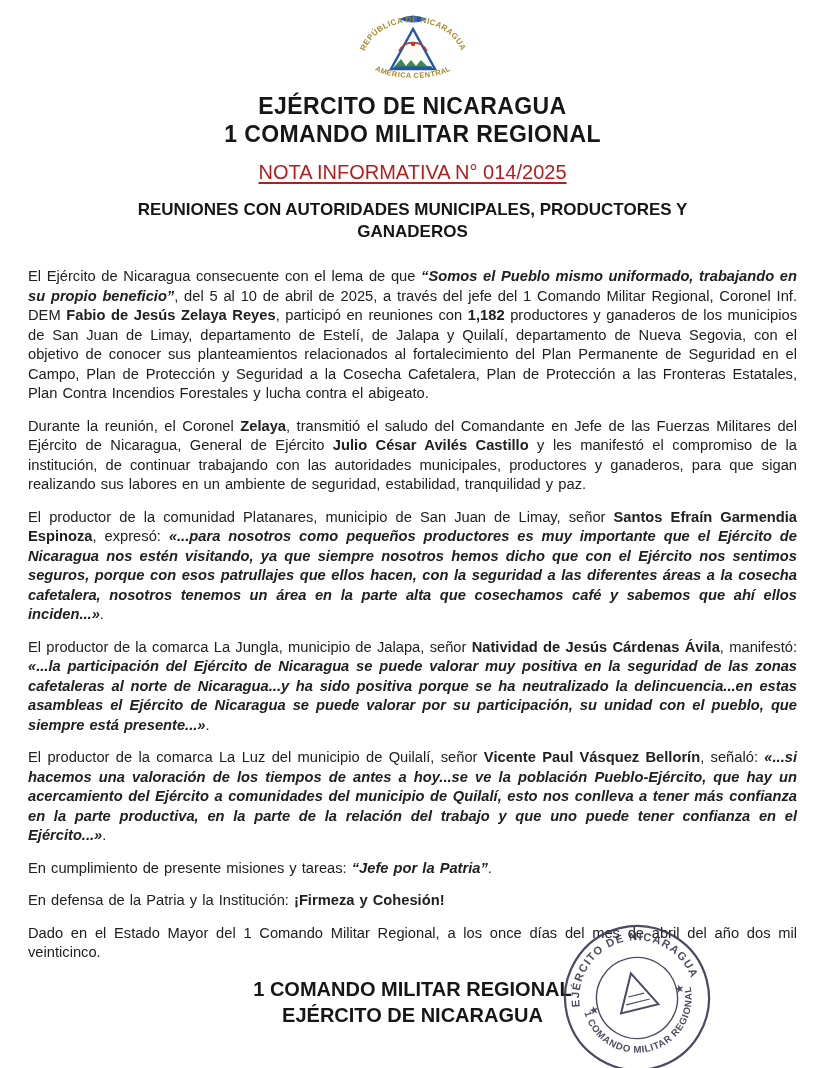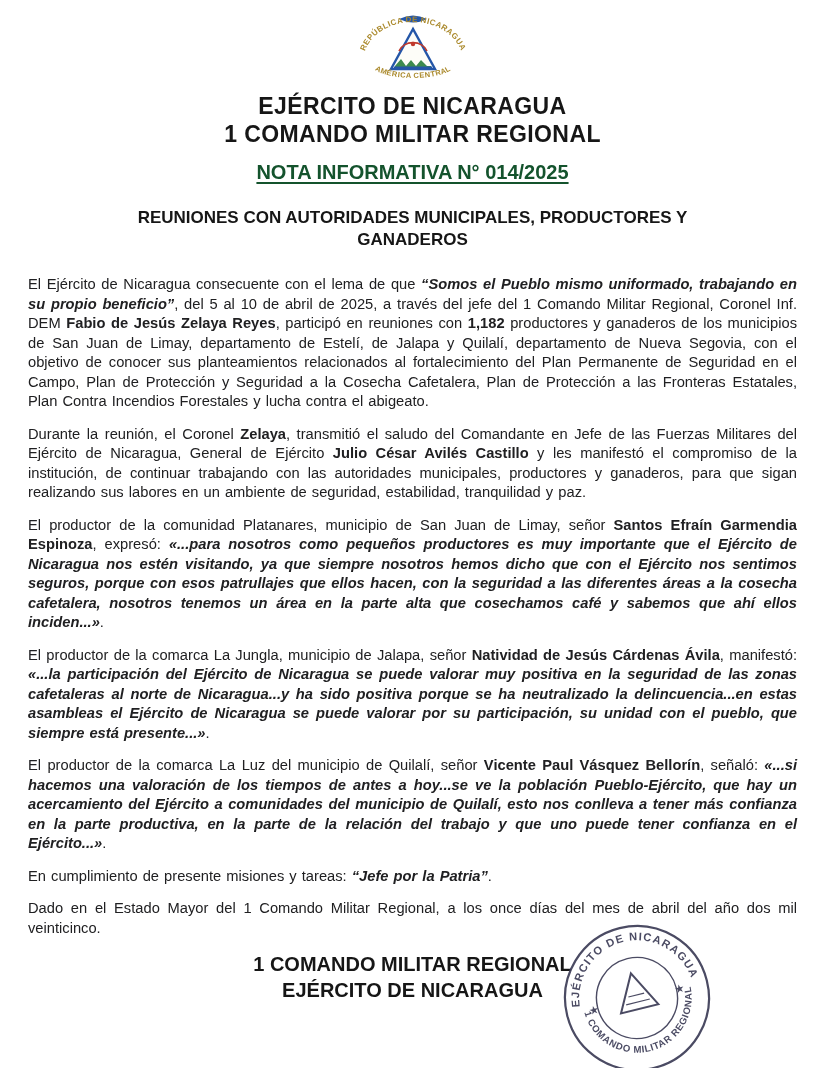--- a/index.html
+++ b/index.html
@@ -27,33 +27,33 @@
     text-align:center;
     font-size:23px;
     font-weight:bold;
     line-height:28px;
     letter-spacing:0.4px;
     color:#161616;
   }
   .doc-number {
     text-align:center;
     font-size:20px;
-    font-weight:bold;
+    font-weight:normal;
     text-decoration:underline;
     text-underline-offset:3px;
     margin-top:13px;
-    color:#14532d;
+    color:#b91c1c;
   }
   .subject {
     text-align:center;
     font-size:17px;
     font-weight:bold;
     line-height:22px;
     max-width:650px;
-    margin:23px auto 0 auto;
+    margin:15px auto 0 auto;
     color:#161616;
   }
   .doc-body { margin-top:24px; }
   .doc-body p {
     font-size:14.7px;
     line-height:19.5px;
     text-align:justify;
     margin-bottom:13px;
     word-spacing:1px;
     color:#202022;
@@ -110,20 +110,21 @@
   <div class="doc-number">NOTA INFORMATIVA N° 014/2025</div>
   <div class="subject">REUNIONES CON AUTORIDADES MUNICIPALES, PRODUCTORES Y GANADEROS</div>
 
   <div class="doc-body">
     <p><span>El Ejército de Nicaragua consecuente con el lema de que </span><span class="b i">“Somos el Pueblo mismo uniformado, trabajando en su propio beneficio”</span><span>, del 5 al 10 de abril de 2025, a través del jefe del 1 Comando Militar Regional, Coronel Inf. DEM </span><span class="b">Fabio de Jesús Zelaya Reyes</span><span>, participó en reuniones con </span><span class="b">1,182</span><span> productores y ganaderos de los municipios de San Juan de Limay, departamento de Estelí, de Jalapa y Quilalí, departamento de Nueva Segovia, con el objetivo de conocer sus planteamientos relacionados al fortalecimiento del Plan Permanente de Seguridad en el Campo, Plan de Protección y Seguridad a la Cosecha Cafetalera, Plan de Protección a las Fronteras Estatales, Plan Contra Incendios Forestales y lucha contra el abigeato.</span></p>
     <p><span>Durante la reunión, el Coronel </span><span class="b">Zelaya</span><span>, transmitió el saludo del Comandante en Jefe de las Fuerzas Militares del Ejército de Nicaragua, General de Ejército </span><span class="b">Julio César Avilés Castillo</span><span> y les manifestó el compromiso de la institución, de continuar trabajando con las autoridades municipales, productores y ganaderos, para que sigan realizando sus labores en un ambiente de seguridad, estabilidad, tranquilidad y paz.</span></p>
     <p><span>El productor de la comunidad Platanares, municipio de San Juan de Limay, señor </span><span class="b">Santos Efraín Garmendia Espinoza</span><span>, expresó: </span><span class="b i">«...para nosotros como pequeños productores es muy importante que el Ejército de Nicaragua nos estén visitando, ya que siempre nosotros hemos dicho que con el Ejército nos sentimos seguros, porque con esos patrullajes que ellos hacen, con la seguridad a las diferentes áreas a la cosecha cafetalera, nosotros tenemos un área en la parte alta que cosechamos café y sabemos que ahí ellos inciden...»</span><span>.</span></p>
     <p><span>El productor de la comarca La Jungla, municipio de Jalapa, señor </span><span class="b">Natividad de Jesús Cárdenas Ávila</span><span>, manifestó: </span><span class="b i">«...la participación del Ejército de Nicaragua se puede valorar muy positiva en la seguridad de las zonas cafetaleras al norte de Nicaragua...y ha sido positiva porque se ha neutralizado la delincuencia...en estas asambleas el Ejército de Nicaragua se puede valorar por su participación, su unidad con el pueblo, que siempre está presente...»</span><span>.</span></p>
     <p><span>El productor de la comarca La Luz del municipio de Quilalí, señor </span><span class="b">Vicente Paul Vásquez Bellorín</span><span>, señaló: </span><span class="b i">«...si hacemos una valoración de los tiempos de antes a hoy...se ve la población Pueblo-Ejército, que hay un acercamiento del Ejército a comunidades del municipio de Quilalí, esto nos conlleva a tener más confianza en la parte productiva, en la parte de la relación del trabajo y que uno puede tener confianza en el Ejército...»</span><span>.</span></p>
     <p><span>En cumplimiento de presente misiones y tareas: </span><span class="b i">“Jefe por la Patria”</span><span>.</span></p>
+    <p><span>En defensa de la Patria y la Institución: </span><span class="b">¡Firmeza y Cohesión!</span></p>
     <p><span>Dado en el Estado Mayor del 1 Comando Militar Regional, a los once días del mes de abril del año dos mil veinticinco.</span></p>
   </div>
 
   <div class="footer-text">
     <div>1 COMANDO MILITAR REGIONAL</div>
     <div>EJÉRCITO DE NICARAGUA</div>
   </div>
 
   <div class="seal">
     <svg width="152" height="152" viewBox="0 0 150 150" aria-hidden="true">

